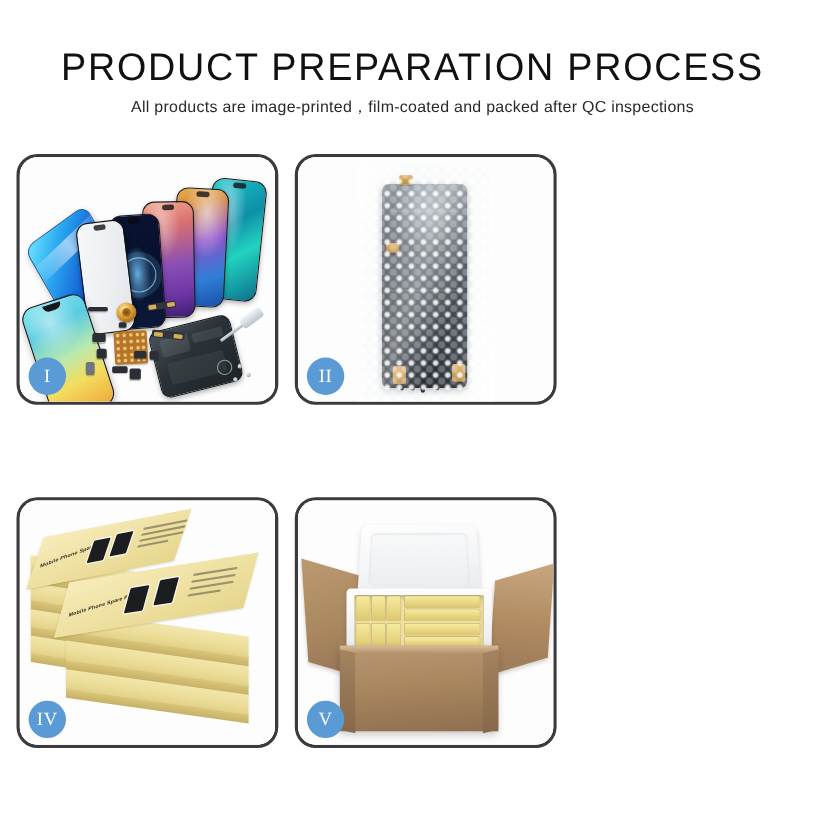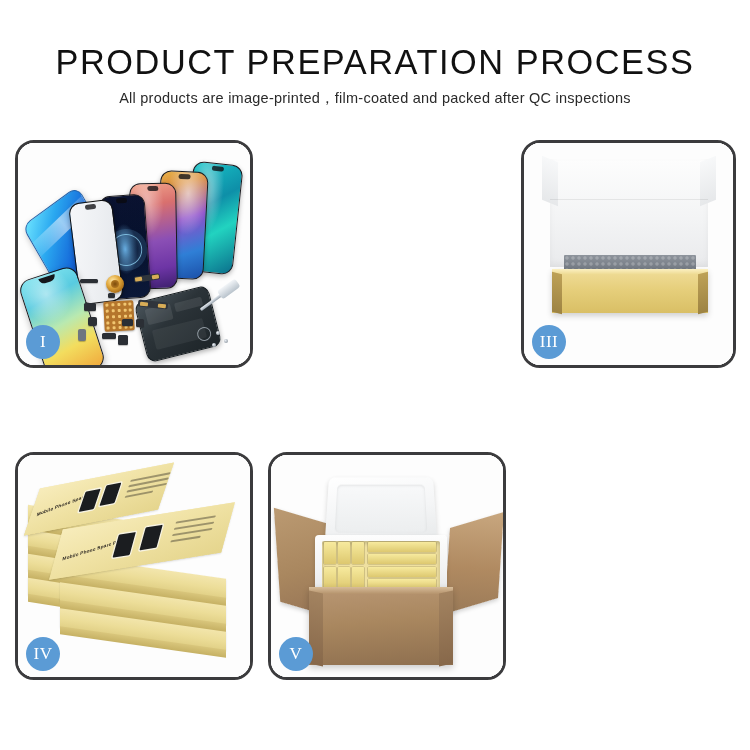--- a/index.html
+++ b/index.html
@@ -594,39 +594,48 @@
             <div class="grip"></div>
           </div>
           <div class="screw" style="left:198px;top:188px"></div>
           <div class="screw" style="left:206px;top:196px"></div>
           <div class="screw" style="left:194px;top:200px"></div>
         </div>
       </div>
       <div class="badge">I</div>
     </div>
 
-
-    <div class="panel p3">
+    <div class="panel p2">
       <div class="inner">
-        <div class="scene3">
-          <div class="lidback">
-            <div class="flapL"></div>
-            <div class="flapR"></div>
-            <div class="crease"></div>
-          </div>
-          <div class="foam"></div>
-          <div class="boxbase">
-            <div class="lip"></div>
-            <div class="cL"></div>
-            <div class="cR"></div>
+        <div class="scene2">
+          <div class="bagwrap">
+            <div class="screenin">
+              <div class="band" style="top:24px"></div>
+              <div class="band" style="top:96px"></div>
+            </div>
+            <div class="cablebundle">
+              <div class="c" style="left:6px;top:0;height:54px;transform:rotate(4deg)"></div>
+              <div class="c" style="left:14px;top:2px;height:52px;"></div>
+              <div class="c" style="left:22px;top:0;height:56px;transform:rotate(-3deg)"></div>
+              <div class="c" style="left:34px;top:4px;height:50px;transform:rotate(-6deg)"></div>
+              <div class="c" style="left:44px;top:6px;height:46px;transform:rotate(-9deg)"></div>
+            </div>
+            <div class="tape" style="left:38px;top:10px"></div>
+            <div class="tape" style="left:26px;top:72px"></div>
+            <div class="tape" style="left:32px;bottom:16px;height:16px"></div>
+            <div class="tape" style="left:86px;bottom:18px;height:16px"></div>
+            <div class="bubbles"></div>
+            <div class="bagsheen"></div>
+            <div class="bagedge"></div>
           </div>
         </div>
       </div>
-      <div class="badge">III</div>
+      <div class="badge">II</div>
     </div>
+
 
     <div class="panel p4">
       <div class="inner">
         <div class="scene4">
           <div class="stack">
 
             <div class="bx" style="left:2px;  top:116px; width:104px; height:18px; transform:skewY(9deg)">
                 <div class="side"></div>
               </div>
             <div class="bx" style="left:2px;  top:92px;  width:104px; height:18px; transform:skewY(9deg)">

